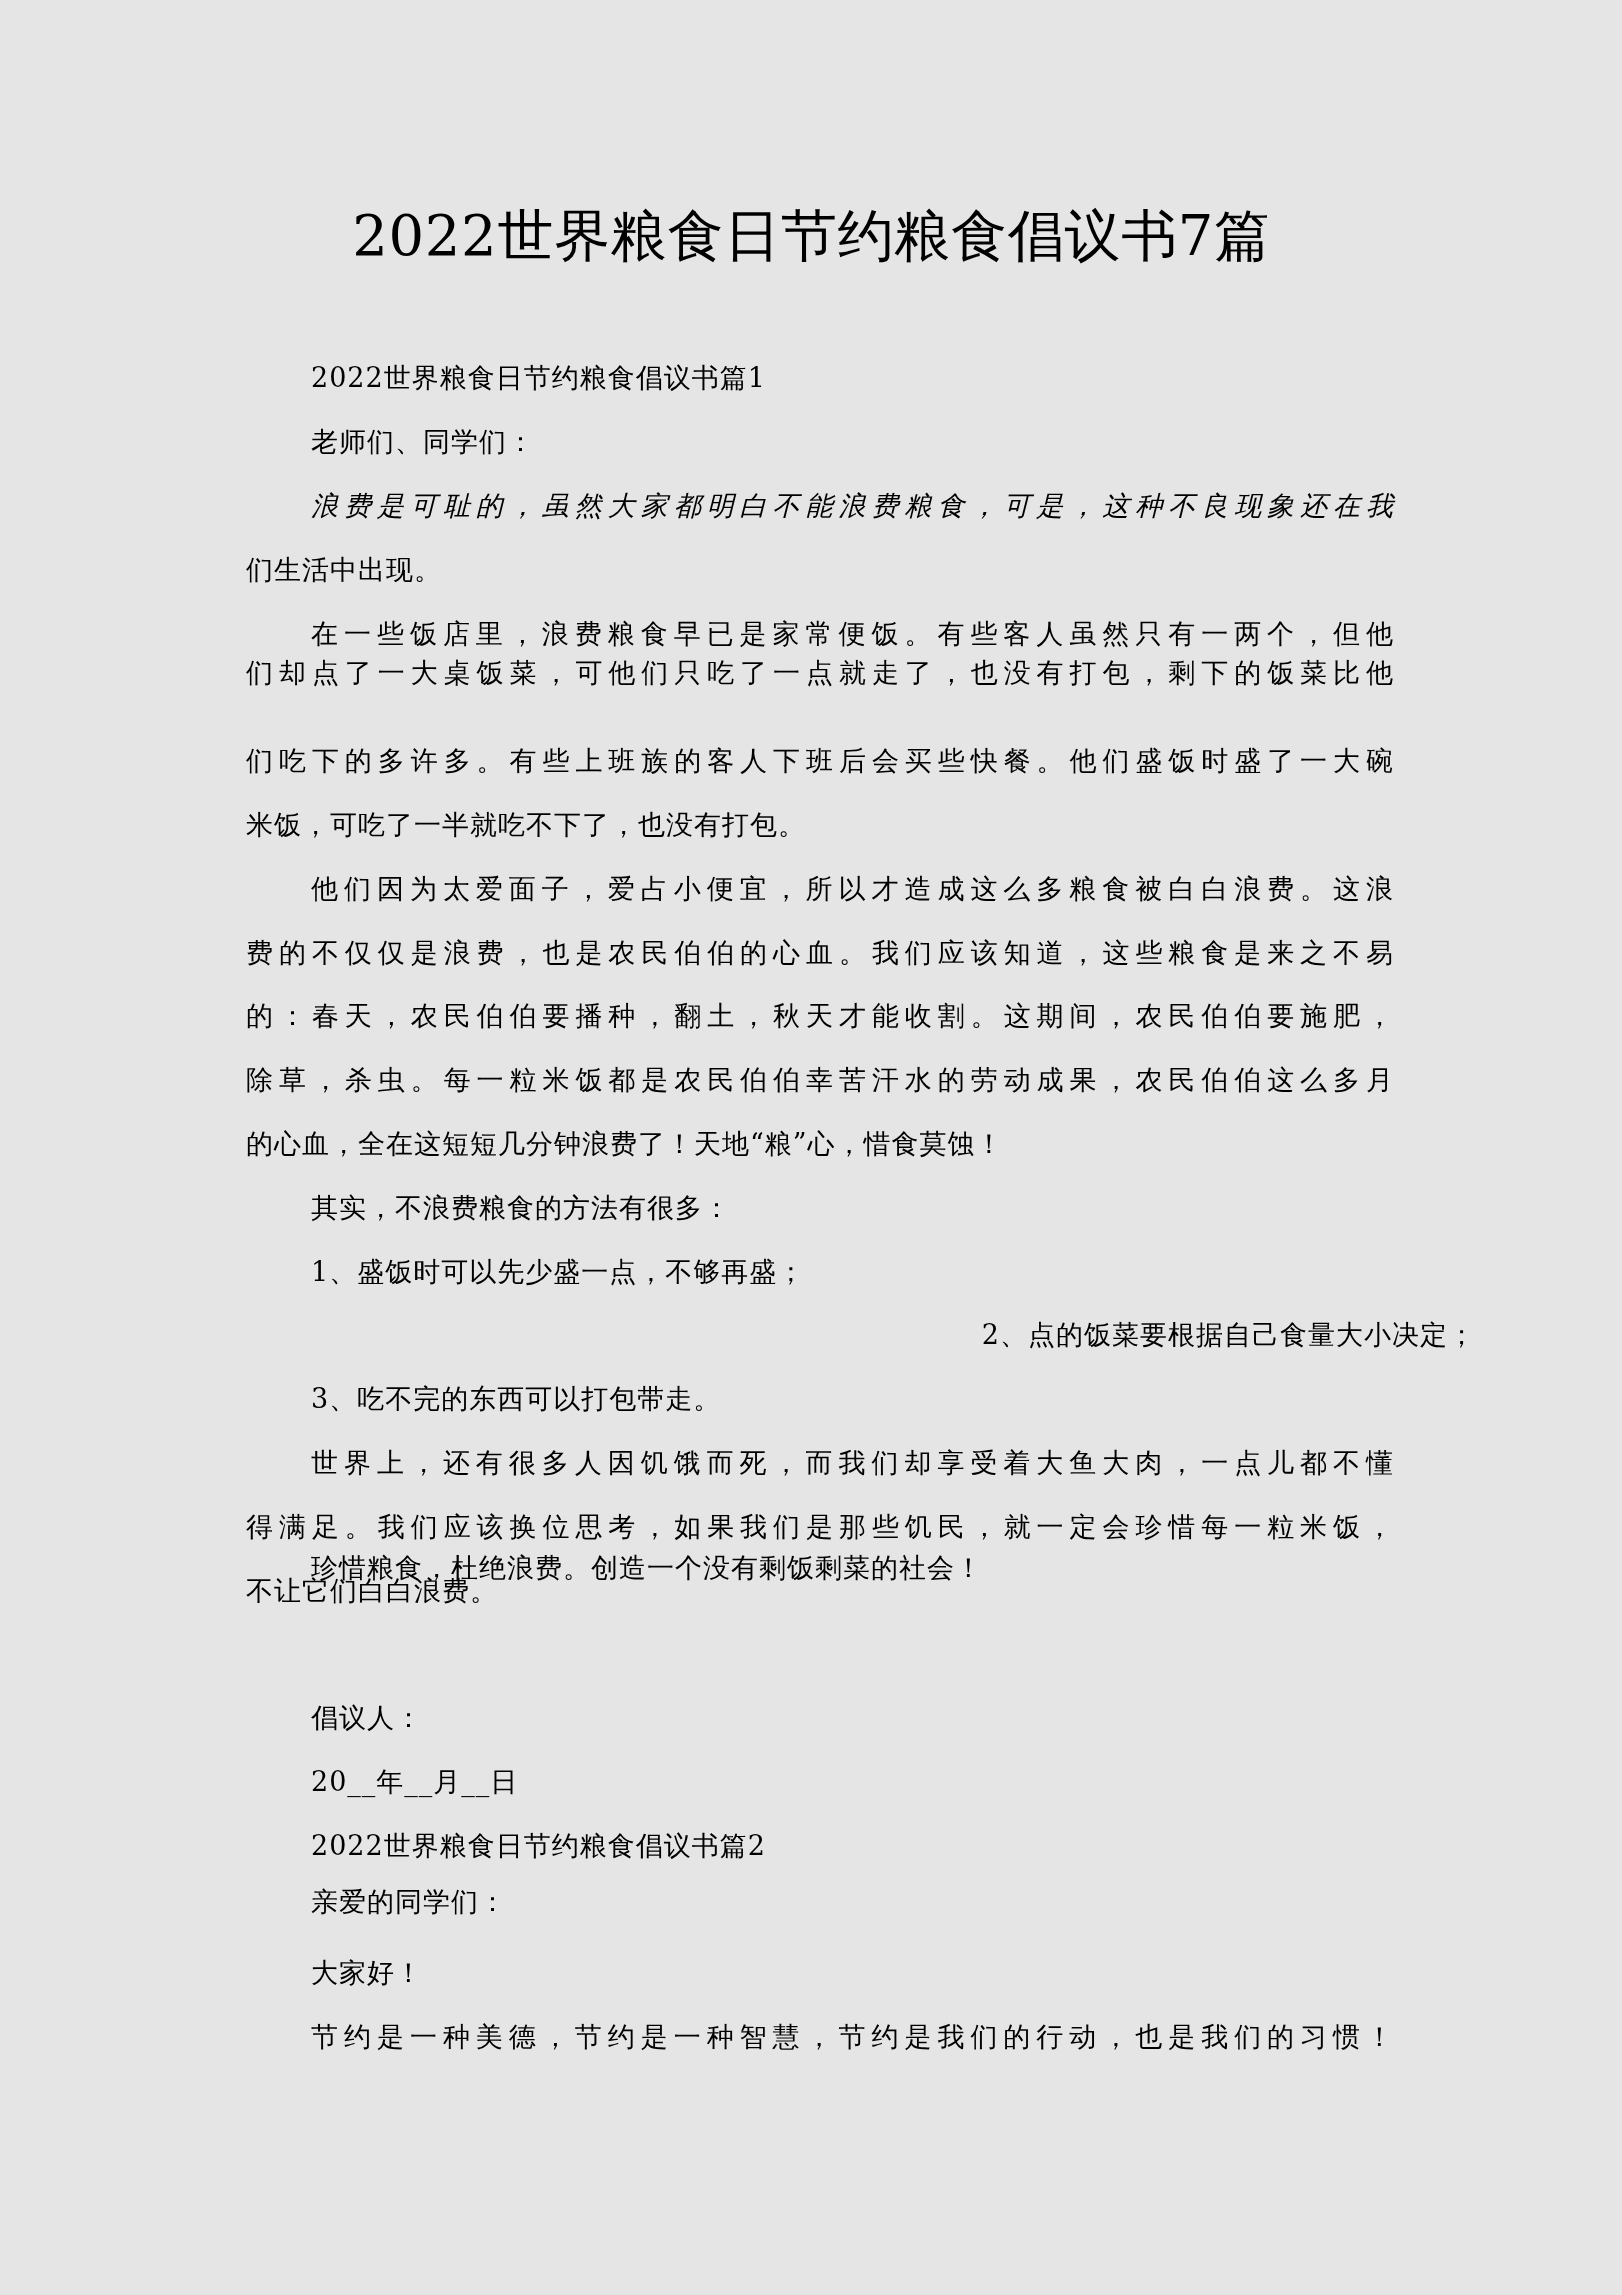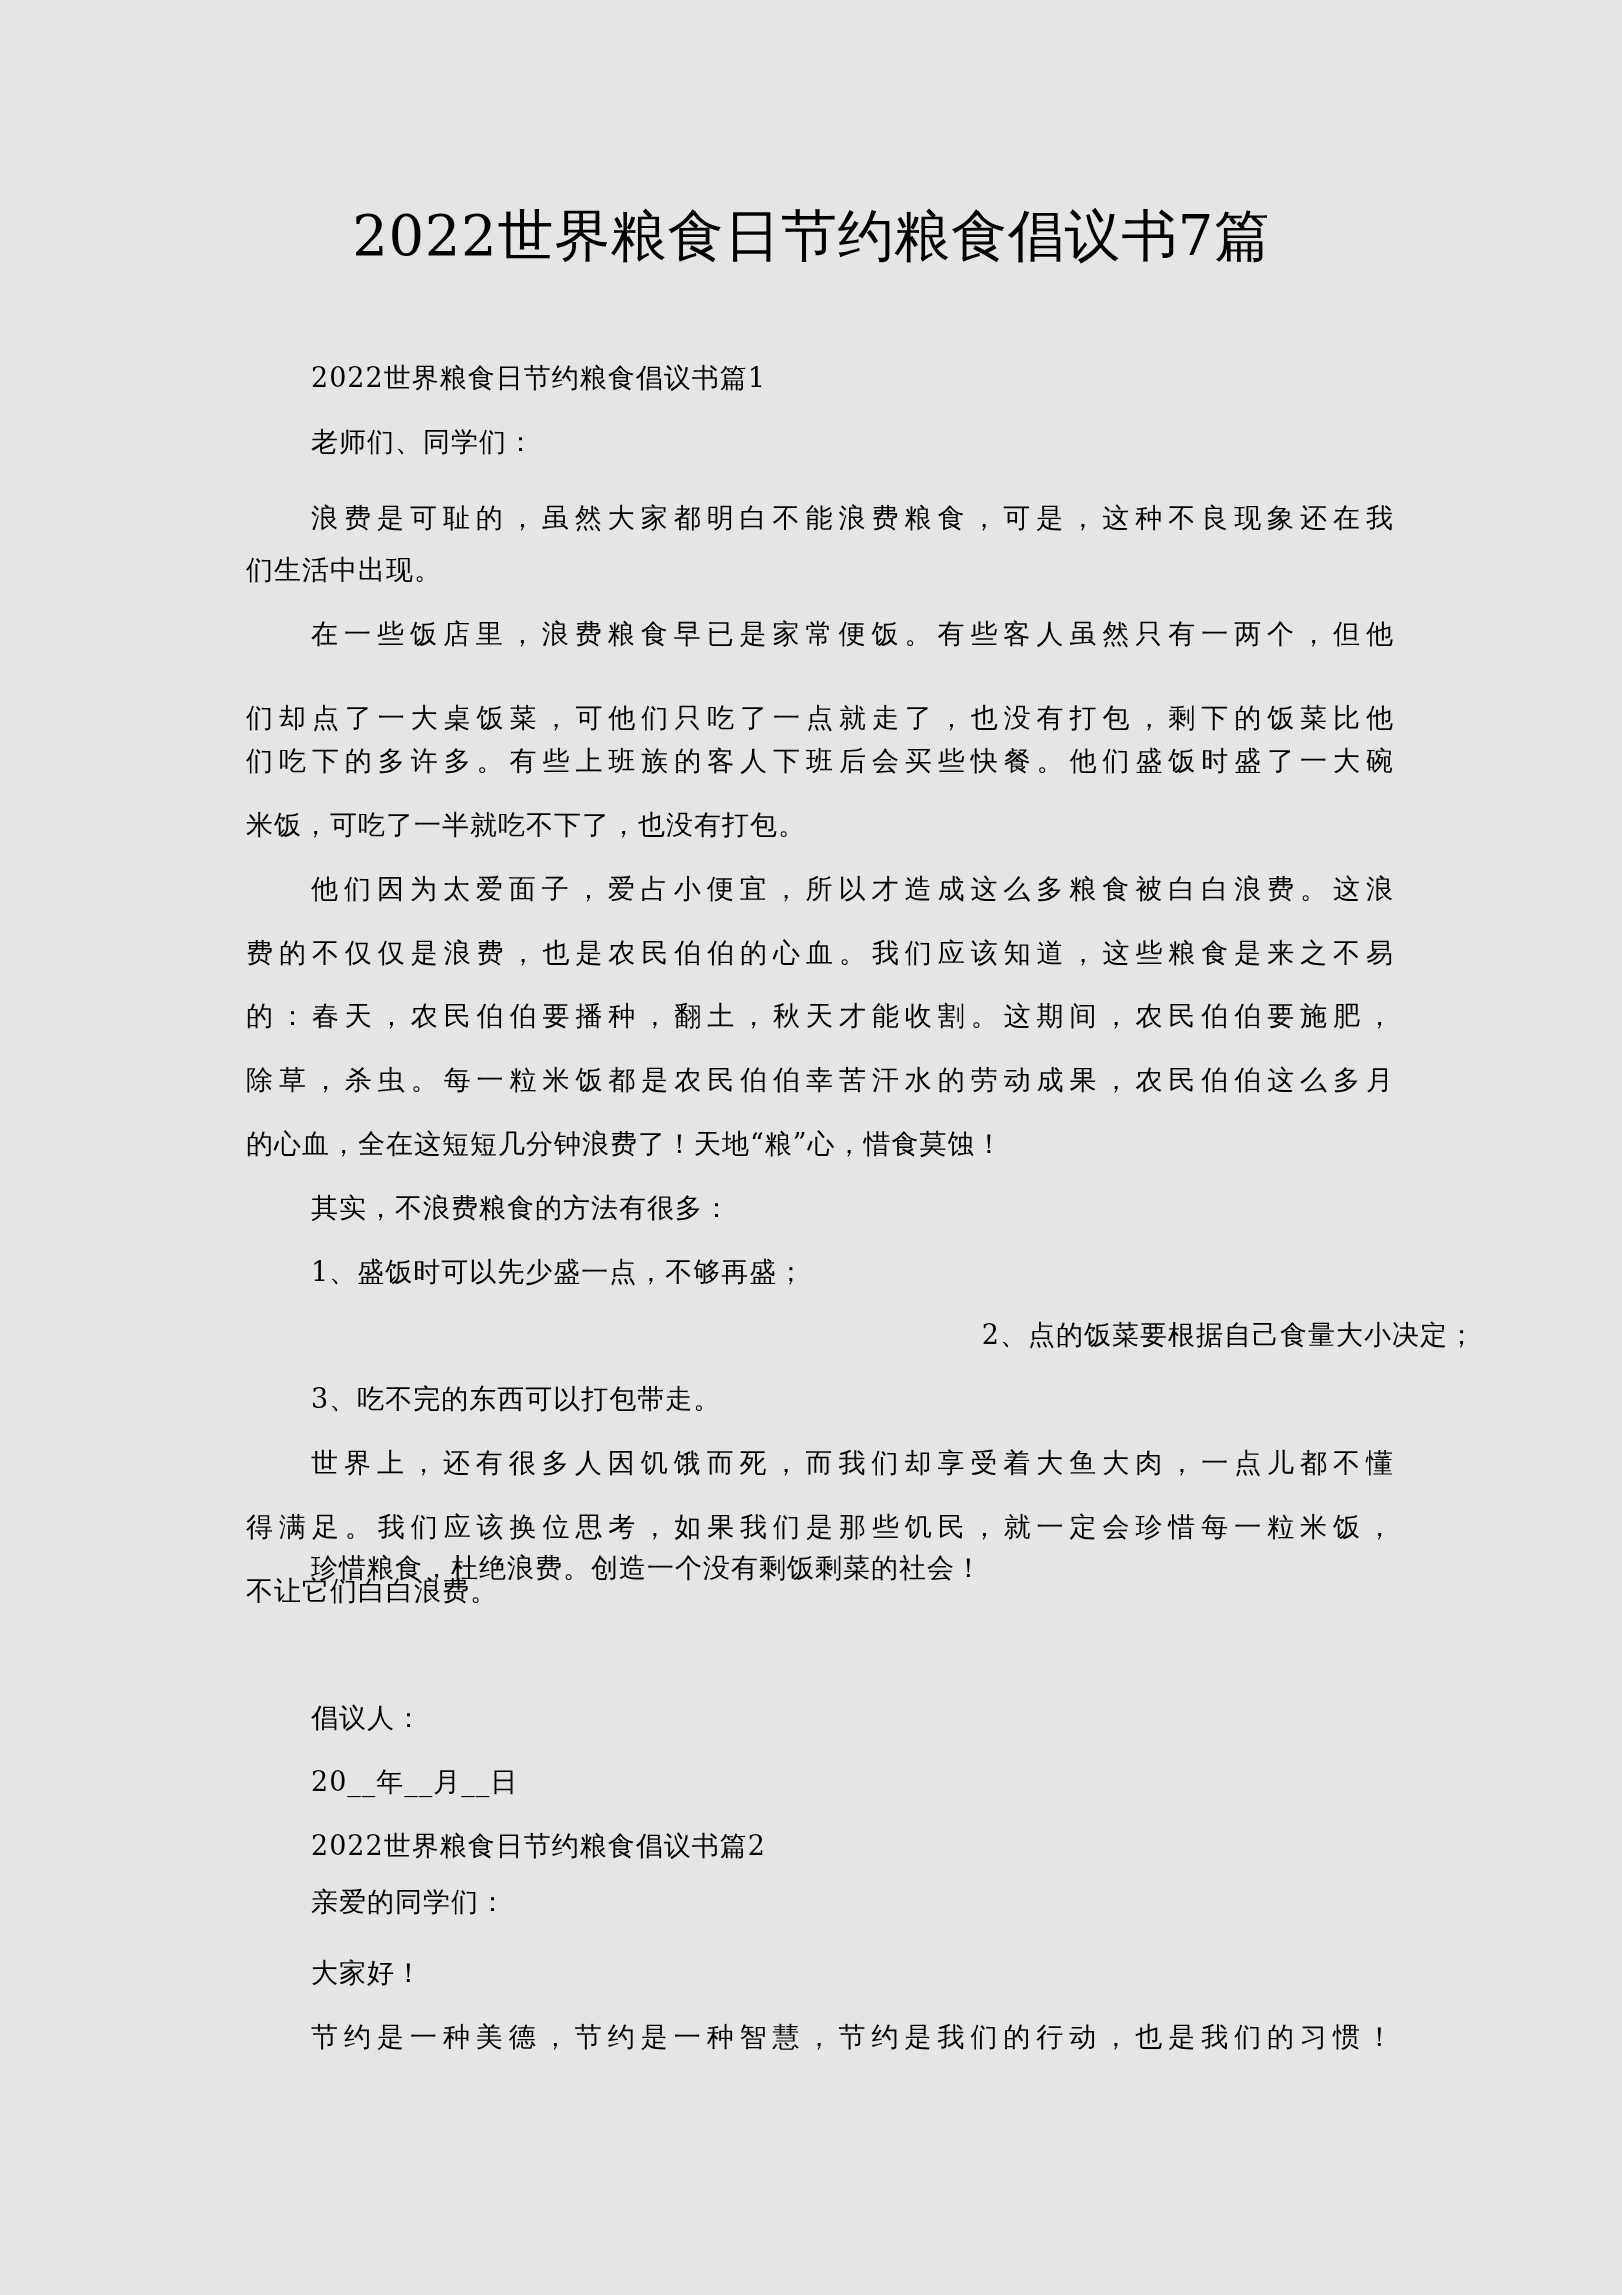--- a/index.html
+++ b/index.html
@@ -22,24 +22,24 @@
   .line.indent.justify { width: 1083px; }
 </style>
 </head>
 <body>
 
 <div class="page">
   <div class="title">2022世界粮食日节约粮食倡议书7篇</div>
   <div id="lines">
       <div class="line indent" style="top: 346px;">2022世界粮食日节约粮食倡议书篇1</div>
       <div class="line indent" style="top: 410px;">老师们、同学们：</div>
-      <div class="line indent justify" style="top: 486px;">浪费是可耻的，虽然大家都明白不能浪费粮食，可是，这种不良现象还在我</div>
+      <div class="line indent justify" style="top: 474px; font-style: italic;">浪费是可耻的，虽然大家都明白不能浪费粮食，可是，这种不良现象还在我</div>
       <div class="line" style="top: 538px;">们生活中出现。</div>
       <div class="line indent justify" style="top: 602px;">在一些饭店里，浪费粮食早已是家常便饭。有些客人虽然只有一两个，但他</div>
-      <div class="line justify" style="top: 686px;">们却点了一大桌饭菜，可他们只吃了一点就走了，也没有打包，剩下的饭菜比他</div>
+      <div class="line justify" style="top: 641px;">们却点了一大桌饭菜，可他们只吃了一点就走了，也没有打包，剩下的饭菜比他</div>
       <div class="line justify" style="top: 729px;">们吃下的多许多。有些上班族的客人下班后会买些快餐。他们盛饭时盛了一大碗</div>
       <div class="line" style="top: 793px;">米饭，可吃了一半就吃不下了，也没有打包。</div>
       <div class="line indent justify" style="top: 857px;">他们因为太爱面子，爱占小便宜，所以才造成这么多粮食被白白浪费。这浪</div>
       <div class="line justify" style="top: 921px;">费的不仅仅是浪费，也是农民伯伯的心血。我们应该知道，这些粮食是来之不易</div>
       <div class="line justify" style="top: 984px;">的：春天，农民伯伯要播种，翻土，秋天才能收割。这期间，农民伯伯要施肥，</div>
       <div class="line justify" style="top: 1048px;">除草，杀虫。每一粒米饭都是农民伯伯幸苦汗水的劳动成果，农民伯伯这么多月</div>
       <div class="line" style="top: 1112px;">的心血，全在这短短几分钟浪费了！天地“粮”心，惜食莫蚀！</div>
       <div class="line indent" style="top: 1176px;">其实，不浪费粮食的方法有很多：</div>
       <div class="line indent" style="top: 1240px;">1、盛饭时可以先少盛一点，不够再盛；</div>
       <div class="line indent" style="top: 1303px; text-align: right;">2、点的饭菜要根据自己食量大小决定；</div>

